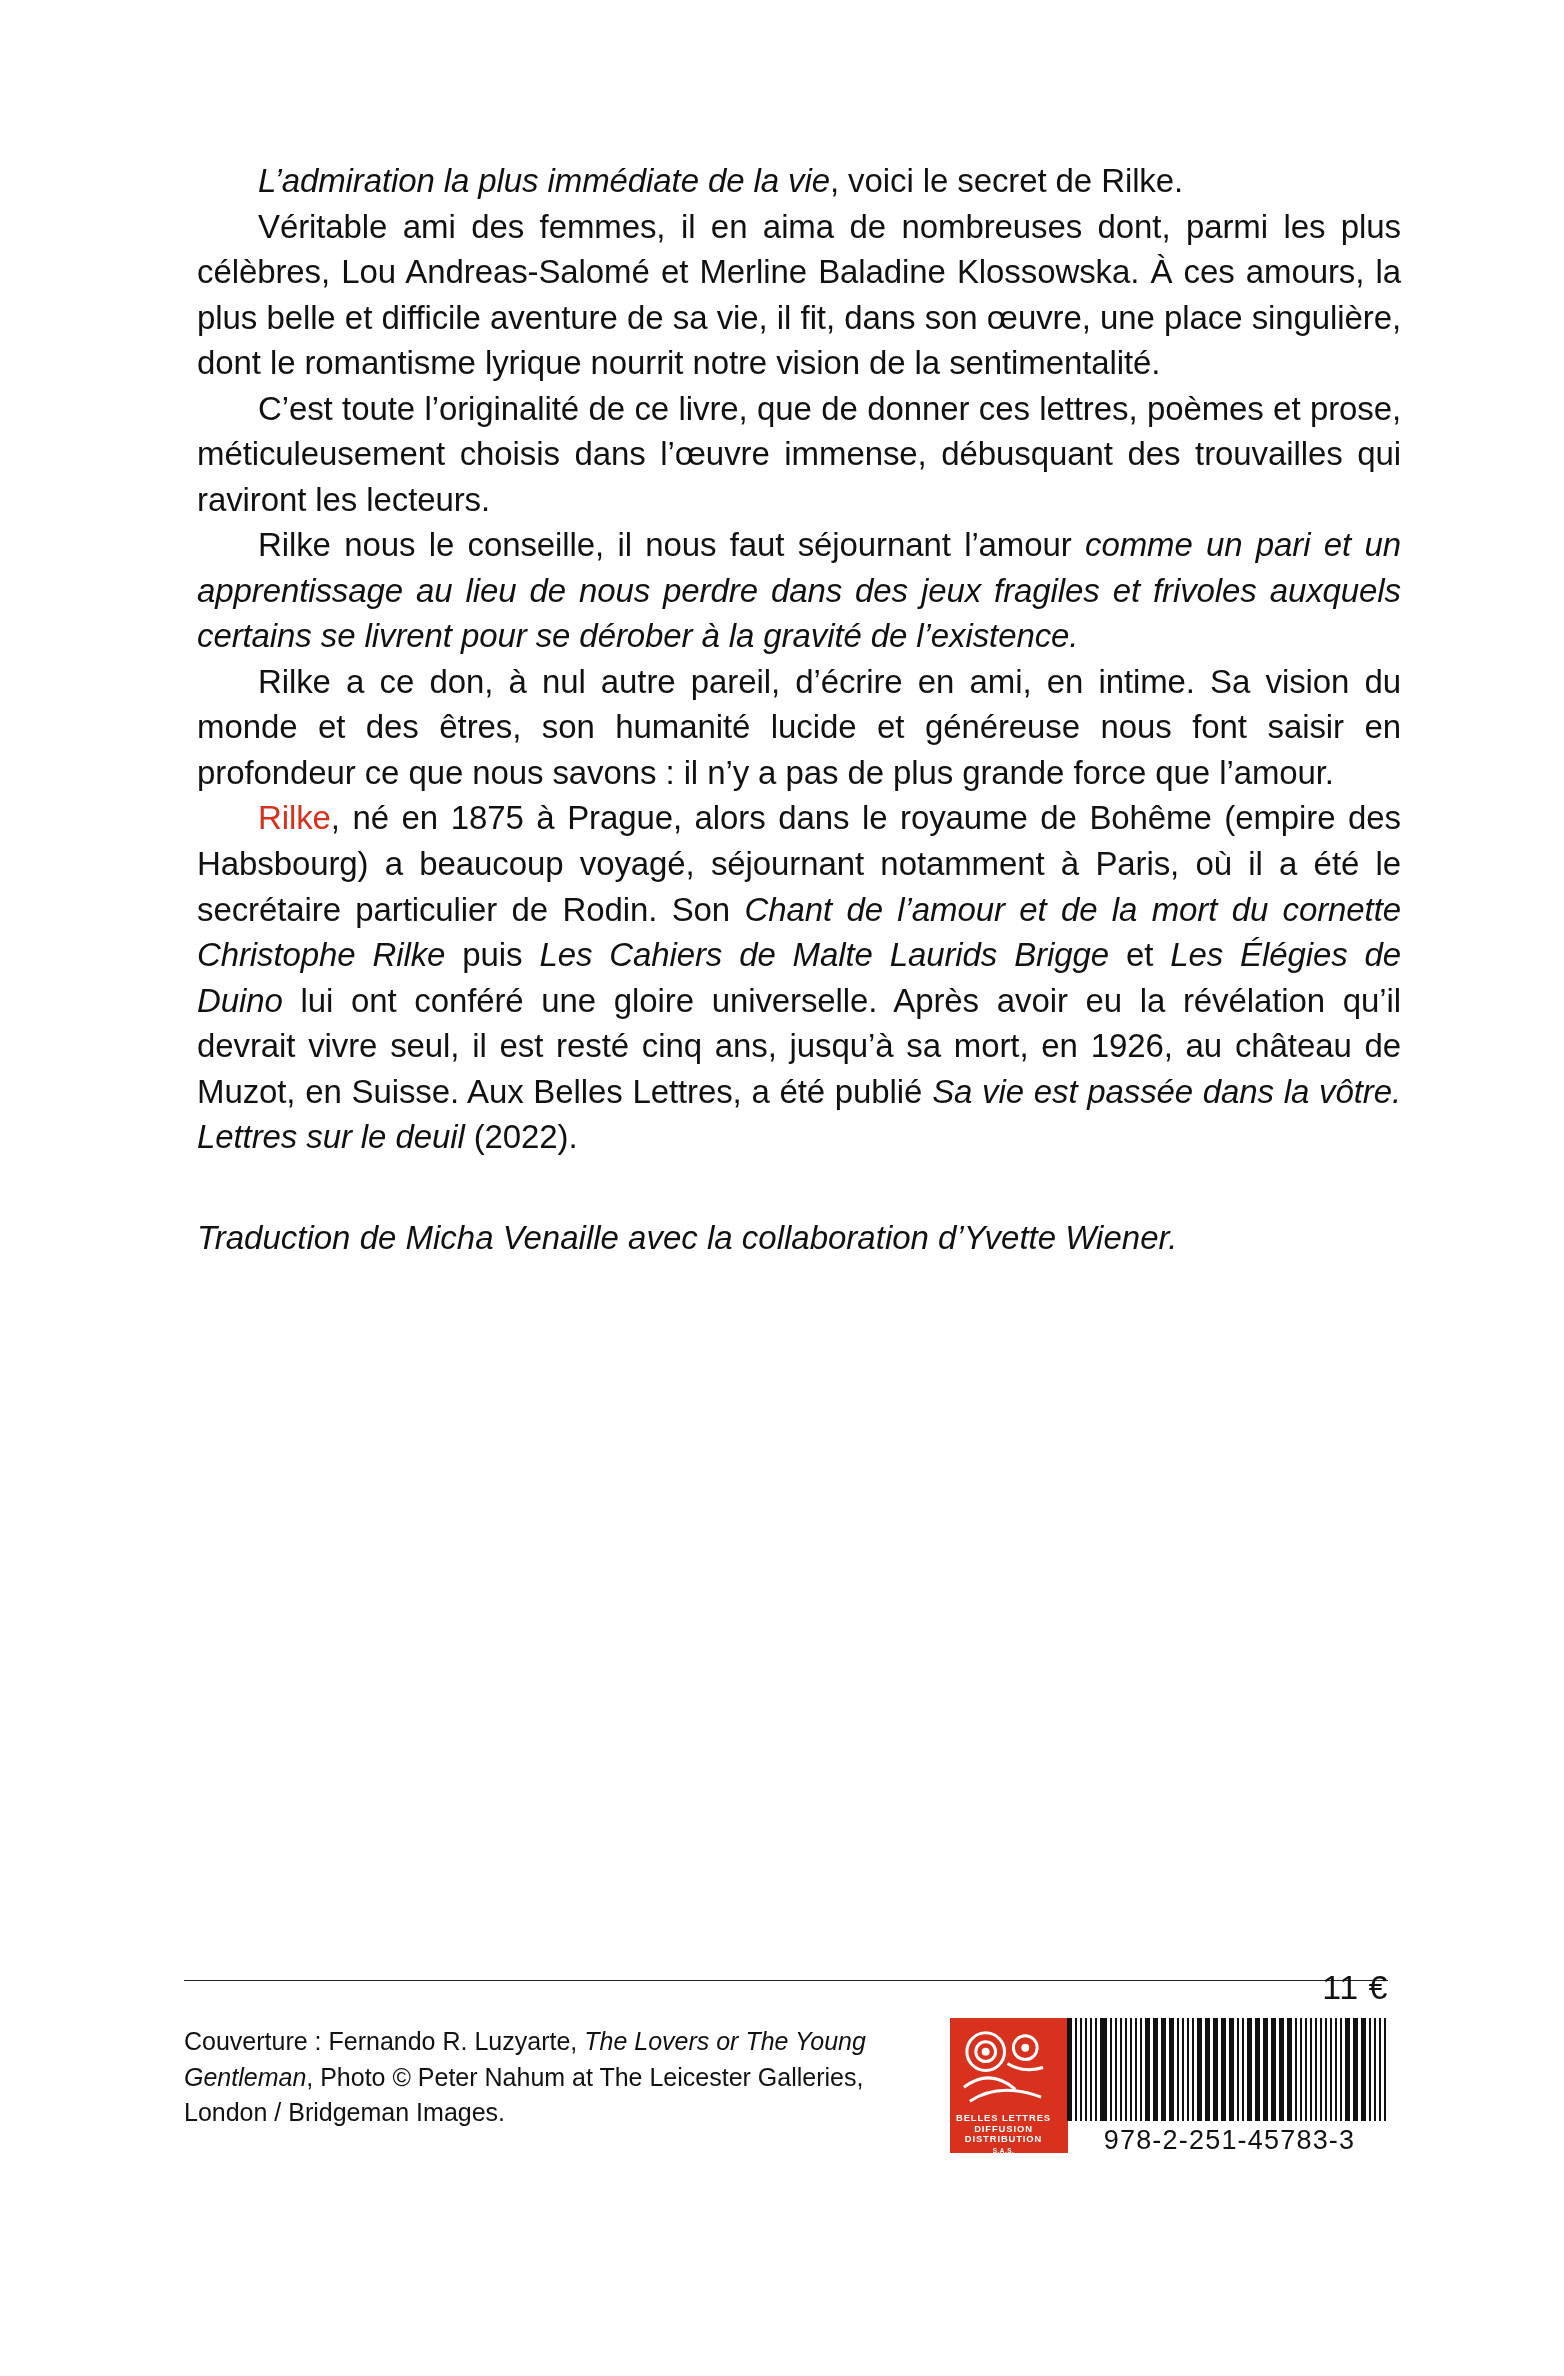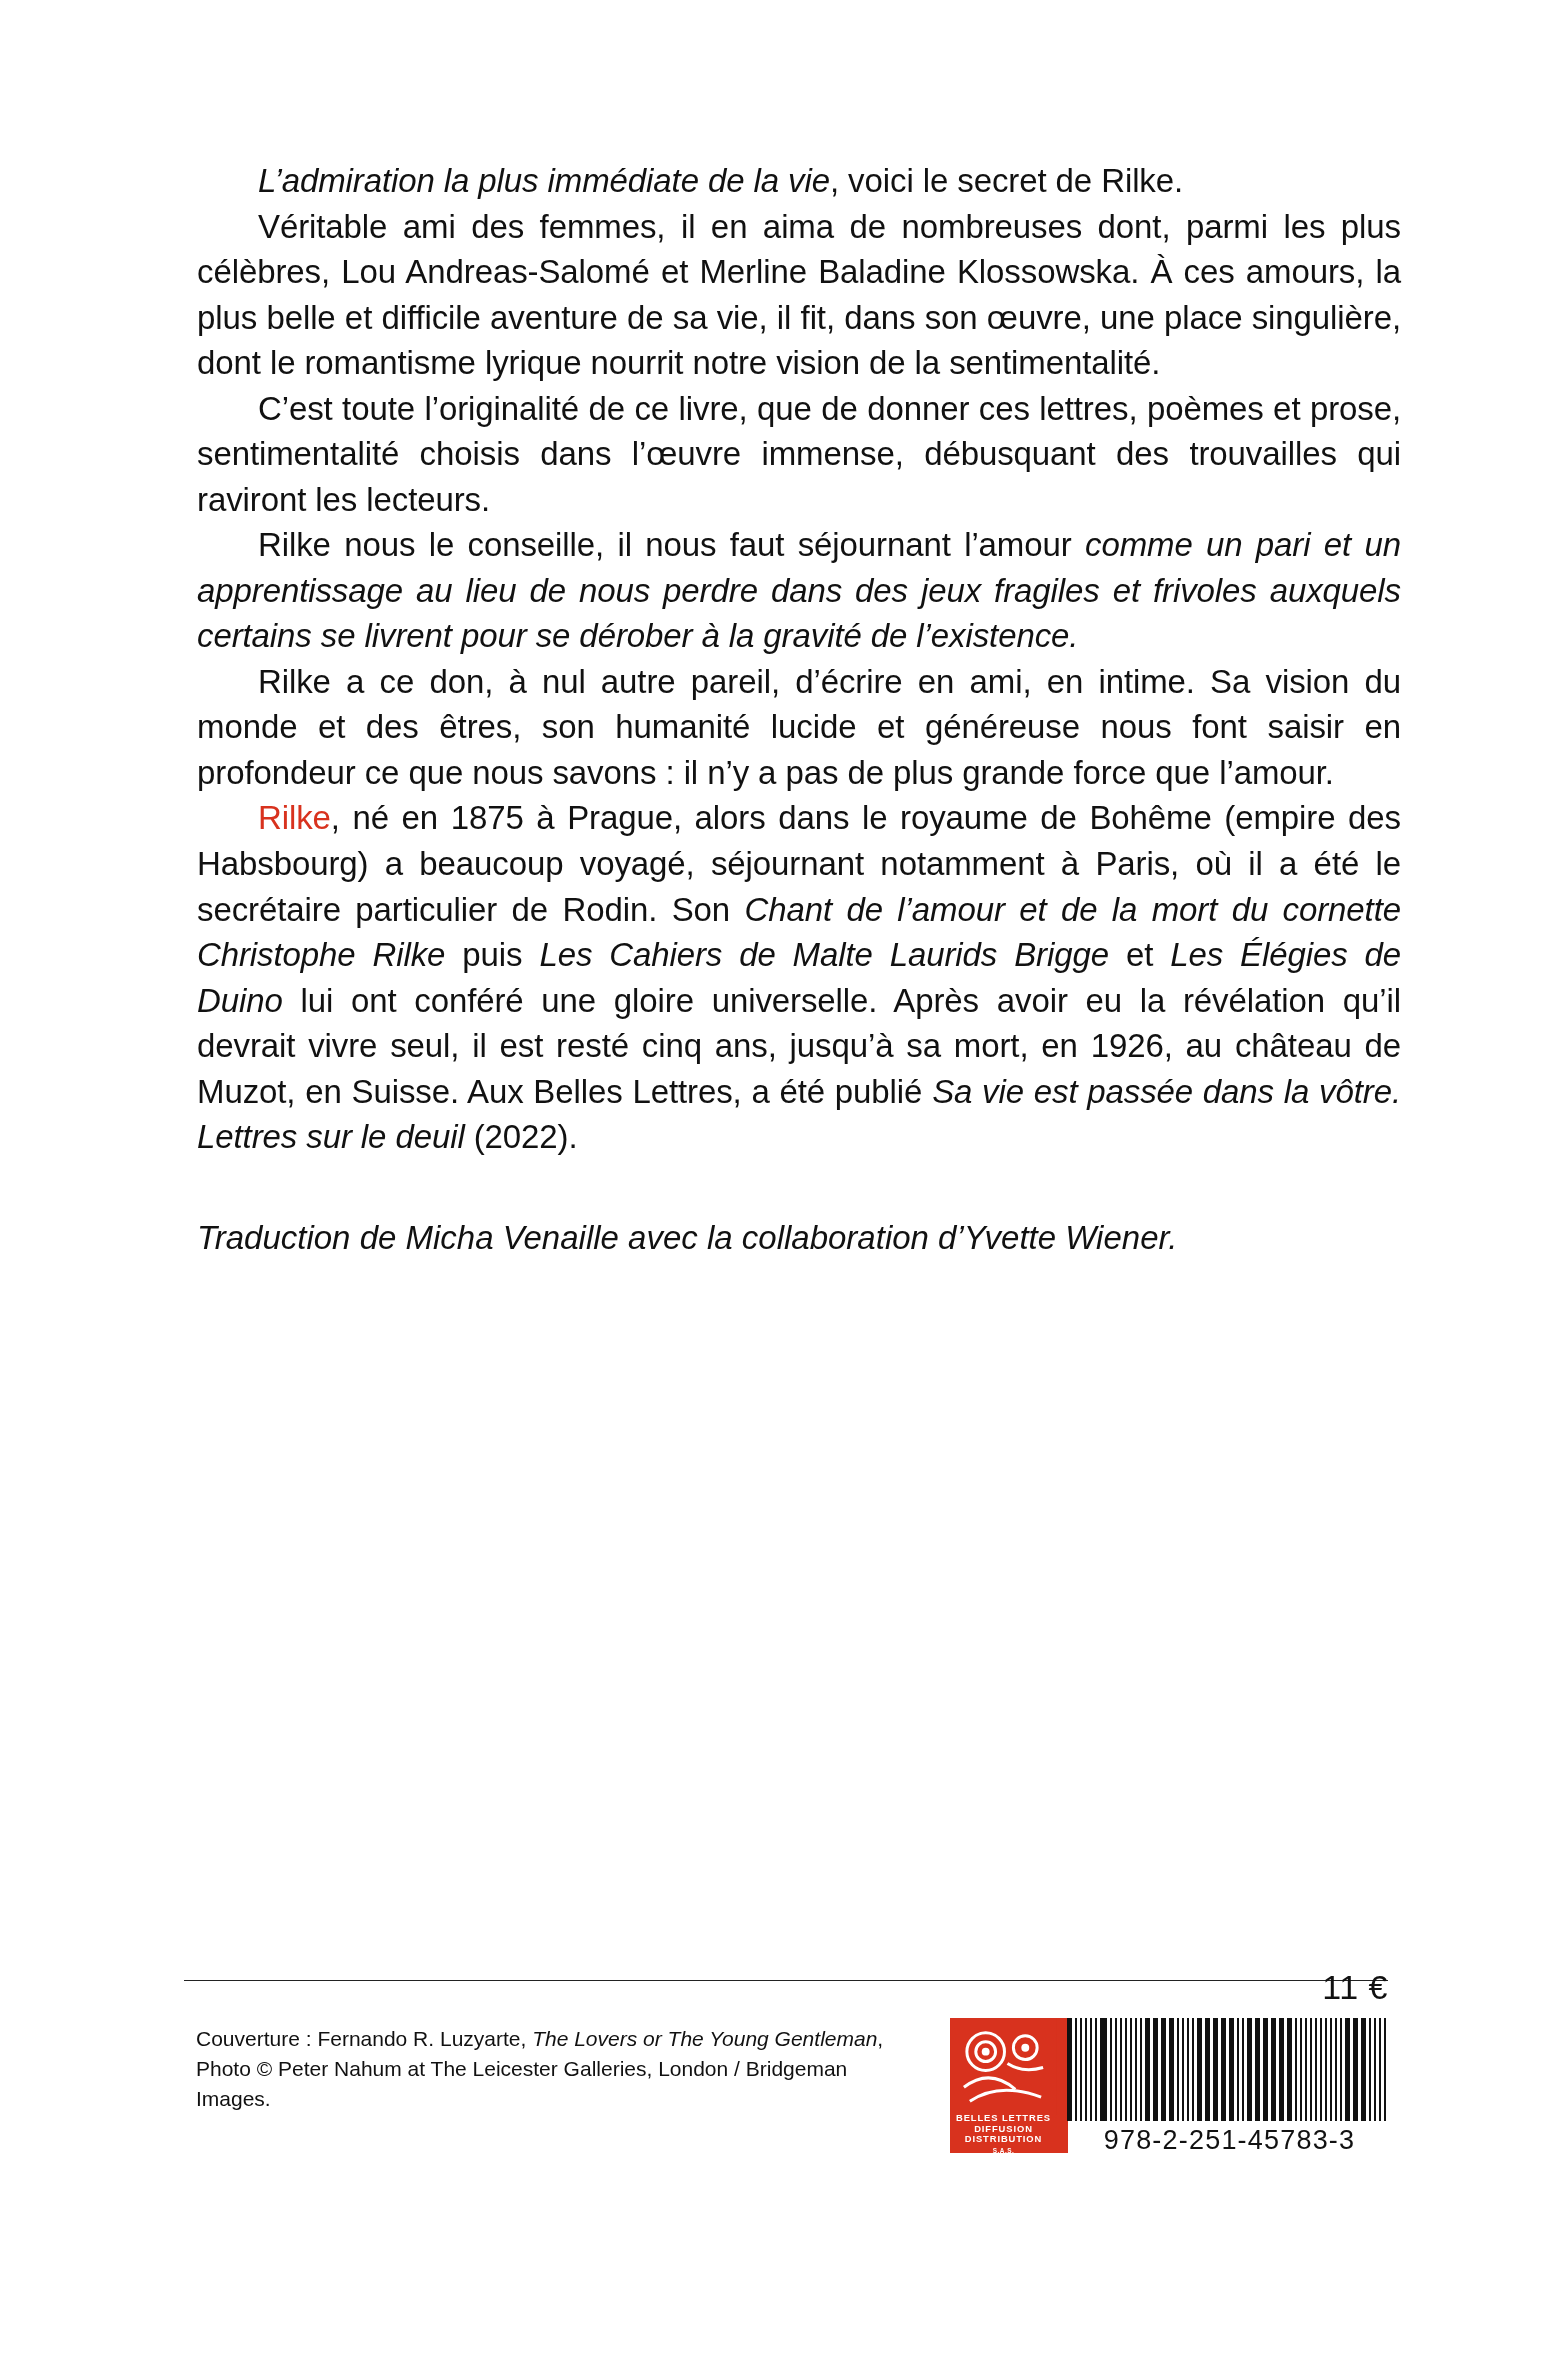--- a/index.html
+++ b/index.html
@@ -68,24 +68,24 @@
     position: absolute;
     left: 184px;
     top: 0px;
     width: 1204px;
     height: 1px;
     background: #222;
   }
 
   .cover-credit {
     position: absolute;
-    left: 196px;
+    left: 184px;
     top: 44px;
     width: 693px;
-    font-size: 21px;
+    font-size: 25px;
     line-height: 1.42;
     color: #111;
   }
 
   .price {
     position: absolute;
     right: 176px;
     top: -12px;
     font-size: 34px;
     letter-spacing: 0.5px;
@@ -159,21 +159,21 @@
 <body>
 
 <div class="page">
 
   <div class="content">
 
     <p class="blurb"><span class="it">L’admiration la plus immédiate de la vie</span><span>, voici le secret de Rilke.</span></p>
 
     <p class="blurb">Véritable ami des femmes, il en aima de nombreuses dont, parmi les plus célèbres, Lou Andreas-Salomé et Merline Baladine Klossowska. À ces amours, la plus belle et difficile aventure de sa vie, il fit, dans son œuvre, une place singulière, dont le romantisme lyrique nourrit notre vision de la sentimentalité.</p>
 
-    <p class="blurb">C’est toute l’originalité de ce livre, que de donner ces lettres, poèmes et prose, sentimentalité choisis dans l’œuvre immense, débusquant des trouvailles qui raviront les lecteurs.</p>
+    <p class="blurb">C’est toute l’originalité de ce livre, que de donner ces lettres, poèmes et prose, méticuleusement choisis dans l’œuvre immense, débusquant des trouvailles qui raviront les lecteurs.</p>
 
     <p class="blurb"><span>Rilke nous le conseille, il nous faut séjournant l’amour </span><span class="it">comme un pari et un apprentissage au lieu de nous perdre dans des jeux fragiles et frivoles auxquels certains se livrent pour se dérober à la gravité de l’existence.</span></p>
 
     <p class="blurb">Rilke a ce don, à nul autre pareil, d’écrire en ami, en intime. Sa vision du monde et des êtres, son humanité lucide et généreuse nous font saisir en profondeur ce que nous savons : il n’y a pas de plus grande force que l’amour.</p>
 
     <p class="blurb gap-para"><span class="accent">Rilke</span><span>, né en 1875 à Prague, alors dans le royaume de Bohême (empire des Habsbourg) a beaucoup voyagé, séjournant notamment à Paris, où il a été le secrétaire particulier de Rodin. Son </span><span class="it">Chant de l’amour et de la mort du cornette Christophe Rilke</span><span> puis </span><span class="it">Les Cahiers de Malte Laurids Brigge</span><span> et </span><span class="it">Les Élégies de Duino</span><span> lui ont conféré une gloire universelle. Après avoir eu la révélation qu’il devrait vivre seul, il est resté cinq ans, jusqu’à sa mort, en 1926, au château de Muzot, en Suisse. Aux Belles Lettres, a été publié </span><span class="it">Sa vie est passée dans la vôtre. Lettres sur le deuil</span><span> (2022).</span></p>
 
     <div class="credits-block">
       <span class="line">Traduction de Micha Venaille avec la collaboration d’Yvette Wiener.</span>
     </div>

